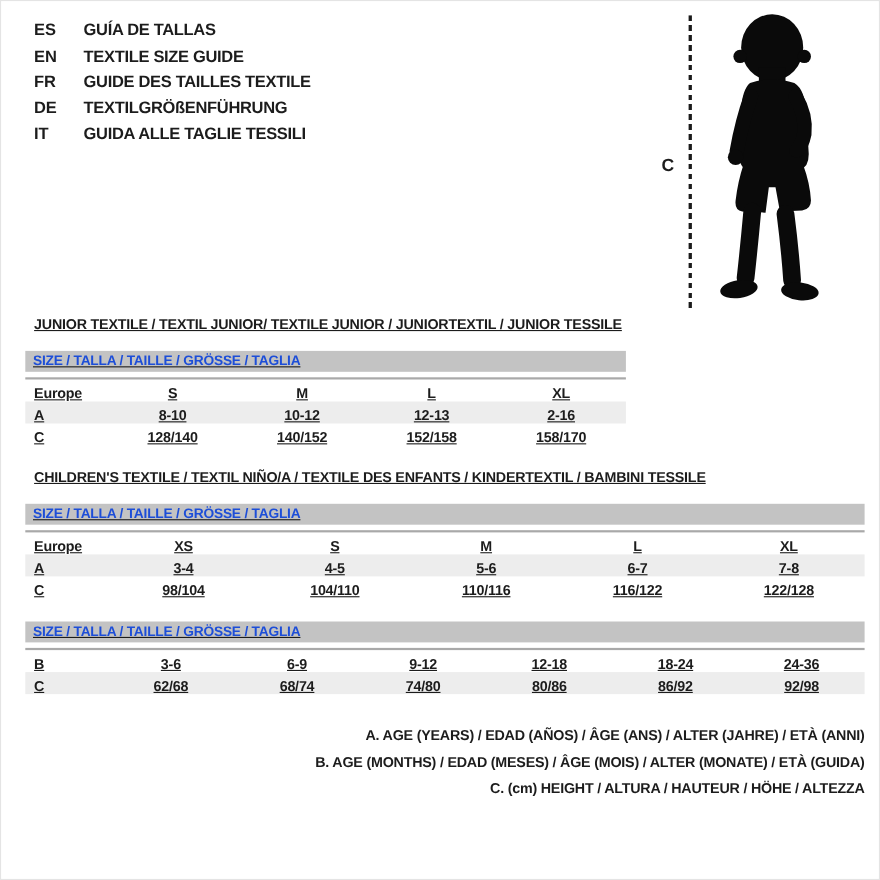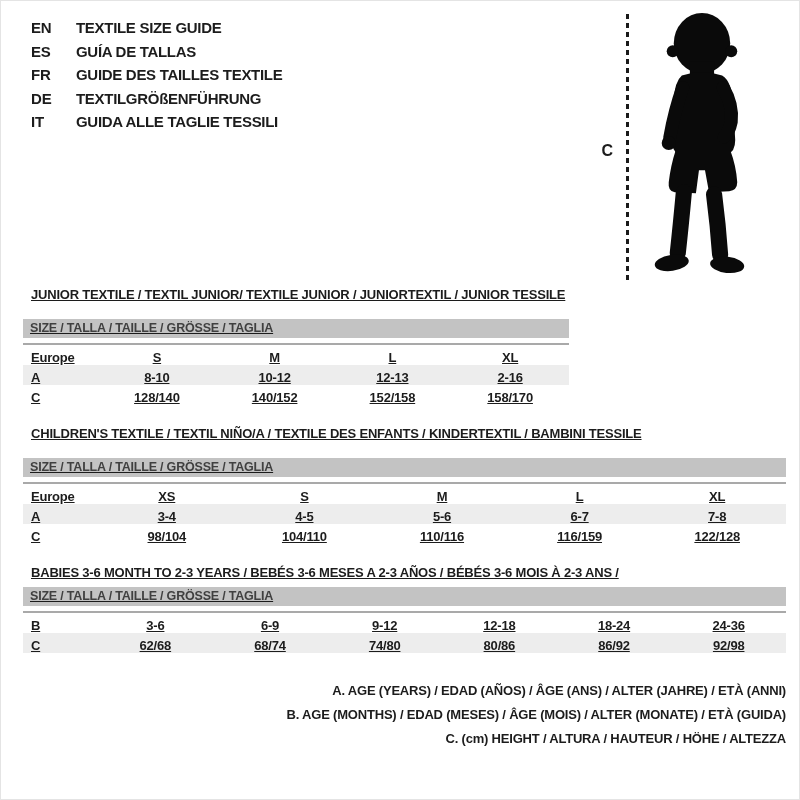--- a/index.html
+++ b/index.html
@@ -20,44 +20,44 @@
     background:repeating-linear-gradient(to bottom,#1a1a1a 0 5px,transparent 5px 9px);}
   .toddler{margin-left:12px;width:128px;height:272px;display:block;}
   
   .content{position:absolute;left:22px;top:286px;}
   .sec{margin-bottom:21px;text-decoration:underline;}
   .sec0{width:546px;}
   .sec1,.sec2{width:763px;}
   .sec-heading{font-weight:bold;font-size:13px;line-height:15px;letter-spacing:-0.2px;
     margin:0 0 17px 8px;white-space:nowrap;}
   .sec-heading.no-mb{margin-bottom:7px;}
-  .size-bar{height:19px;line-height:19px;font-weight:bold;font-size:12.5px;color:#404040;
+  .size-bar{height:19px;line-height:19px;font-weight:bold;font-size:12.5px;color:#1d4ed8;
     letter-spacing:-0.2px;padding-left:7px;box-sizing:border-box;}
   .tbl{margin-top:5px;border-top:2px solid #a9a9a9;}
   .row{display:flex;height:20px;align-items:flex-end;}
   .cell{font-weight:bold;font-size:13px;letter-spacing:-0.2px;}
   .cell.label{width:75px;padding-left:8px;box-sizing:border-box;text-align:left;}
   .cell.val{flex:1;text-align:center;}
   
   .notes{margin-top:26px;margin-left:8px;}
   .note-line{font-weight:bold;font-size:13px;line-height:24px;letter-spacing:-0.2px;white-space:nowrap;text-align:right;}
 </style>
 </head>
 <body>
 
 <div class="page">
 
   <div class="lang-block" id="langs">
       <div class="lang-row">
+        <span class="lang-code">ES</span>
+        <span class="lang-title">GUÍA DE TALLAS</span>
+      </div>
+      <div class="lang-row">
         <span class="lang-code">EN</span>
         <span class="lang-title">TEXTILE SIZE GUIDE</span>
-      </div>
-      <div class="lang-row">
-        <span class="lang-code">ES</span>
-        <span class="lang-title">GUÍA DE TALLAS</span>
       </div>
       <div class="lang-row">
         <span class="lang-code">FR</span>
         <span class="lang-title">GUIDE DES TAILLES TEXTILE</span>
       </div>
       <div class="lang-row">
         <span class="lang-code">DE</span>
         <span class="lang-title">TEXTILGRÖßENFÜHRUNG</span>
       </div>
       <div class="lang-row">
@@ -134,27 +134,26 @@
             <span class="cell val">4-5</span>
             <span class="cell val">5-6</span>
             <span class="cell val">6-7</span>
             <span class="cell val">7-8</span>
           </div>
           <div class="row">
             <span class="cell label">C</span>
             <span class="cell val">98/104</span>
             <span class="cell val">104/110</span>
             <span class="cell val">110/116</span>
-            <span class="cell val">116/159</span>
+            <span class="cell val">116/122</span>
             <span class="cell val">122/128</span>
           </div>
         </div>
       </section>
       <section class="sec sec2">
-        <div class="sec-heading no-mb">BABIES 3-6 MONTH TO 2-3 YEARS / BEBÉS 3-6 MESES A 2-3 AÑOS / BÉBÉS 3-6 MOIS À 2-3 ANS /</div>
         <div class="size-bar" style="background: rgb(195, 195, 195);">SIZE / TALLA / TAILLE / GRÖSSE / TAGLIA</div>
         <div class="tbl">
           <div class="row">
             <span class="cell label">B</span>
             <span class="cell val">3-6</span>
             <span class="cell val">6-9</span>
             <span class="cell val">9-12</span>
             <span class="cell val">12-18</span>
             <span class="cell val">18-24</span>
             <span class="cell val">24-36</span>

